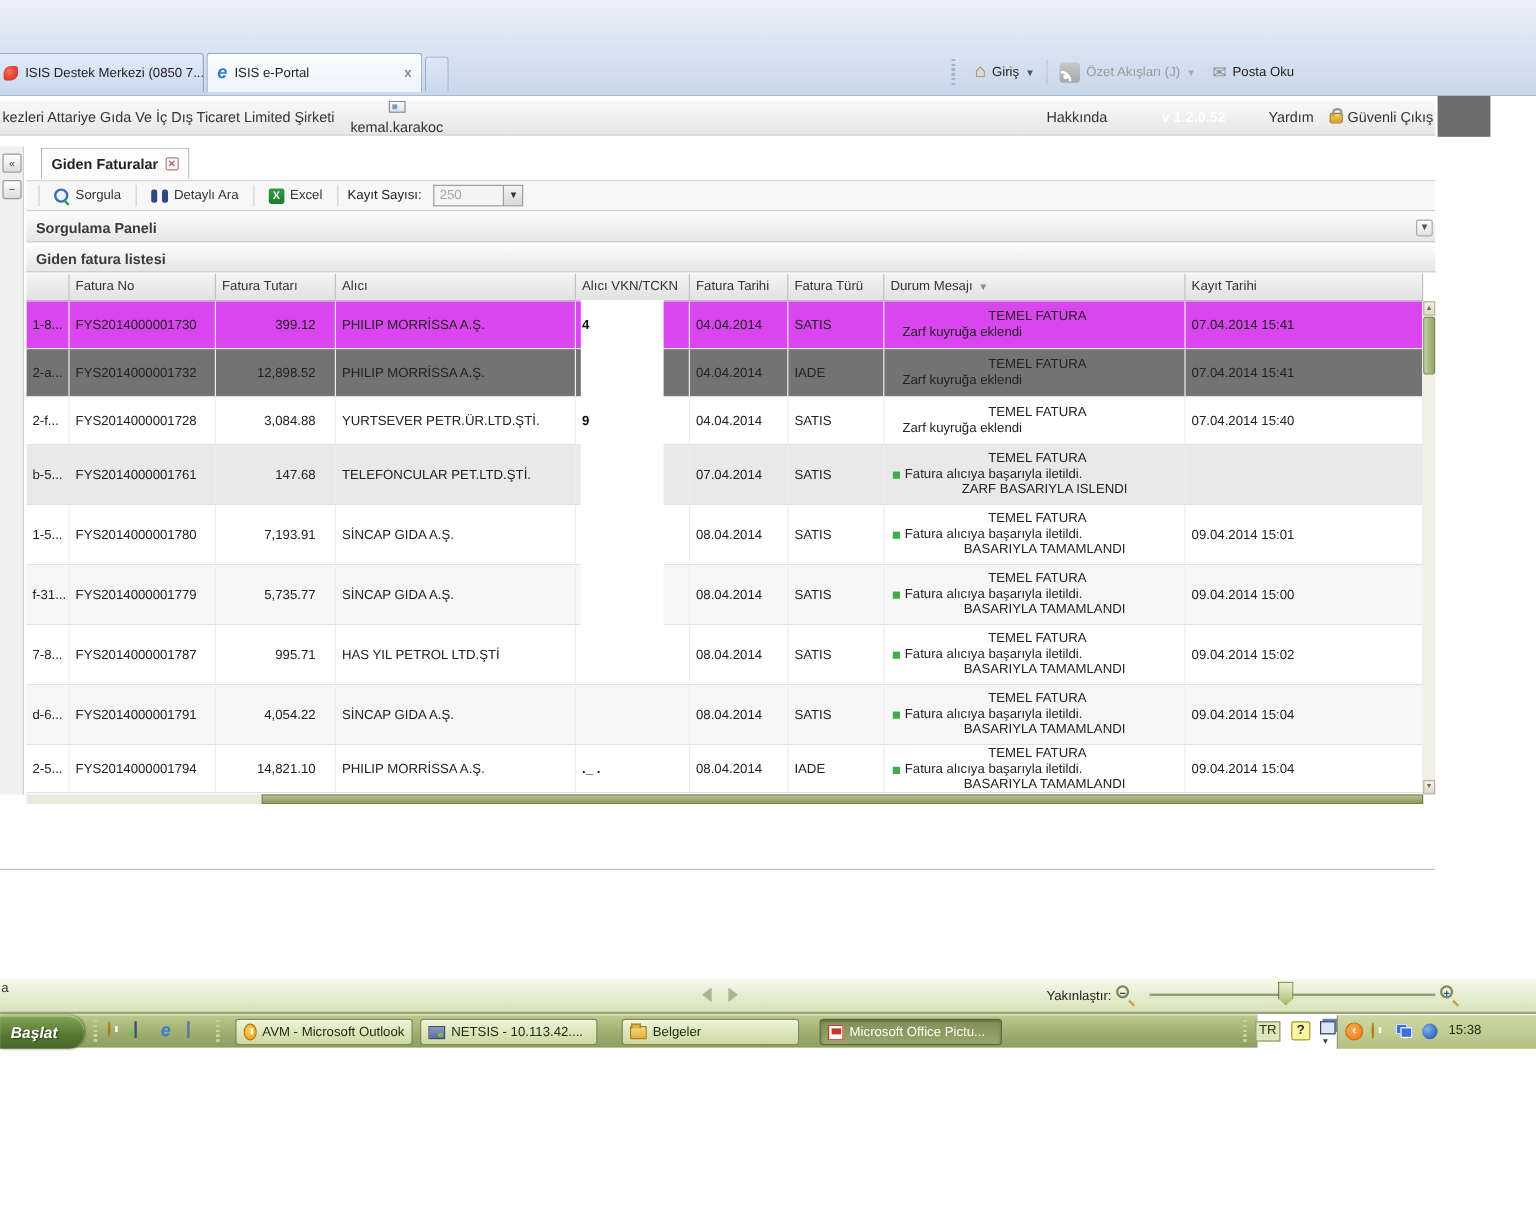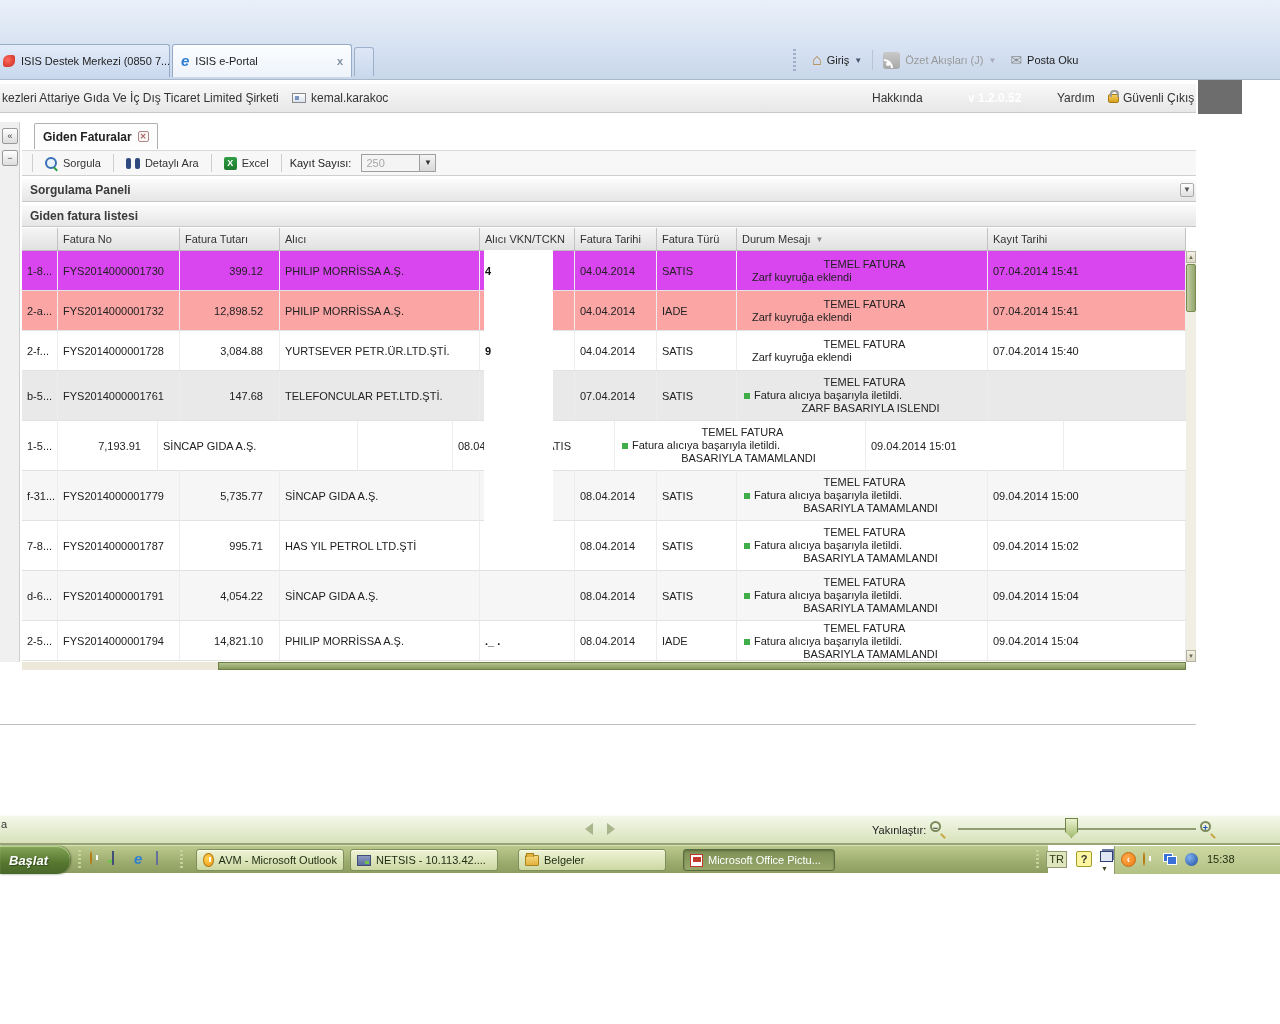--- a/index.html
+++ b/index.html
@@ -29,21 +29,21 @@
   .rss-icon { width:17px; height:17px; border-radius:3px; background:linear-gradient(#c9c9c9,#a8a8a8); position:relative; overflow:hidden; }
   .rss-icon i { position:absolute; left:3px; bottom:3px; width:4px; height:4px; background:#fff; border-radius:50%; }
   .rss-icon b { position:absolute; left:1px; bottom:1px; width:9px; height:9px; border:2px solid #fff; border-left:none; border-bottom:none; border-radius:0 100% 0 0; }
   .mail-icon { font-size:14px; color:#8b8b8b; }
   .cmd-sep { width:1px; height:20px; background:#b9c5d6; }
 
   
   #pheader { left:0; top:84px; width:1196px; height:29px; background:linear-gradient(#f8f8f8,#e7e7e7);
     border-bottom:1px solid #c9c9c9; display:flex; align-items:center; font-size:12px; color:#333; overflow:hidden; }
   #company { position:absolute; left:2px; }
-  #useri { position:absolute; left:292px; display:flex; align-items:center; gap:5px; }
+  #useri { position:absolute; left:292px; display:flex; align-items:center; gap:5px;flex-direction:column; }
   .vcard-icon { width:14px; height:10px; border:1px solid #8a8a8a; background:linear-gradient(#fdfdfd,#d8e2ee); position:relative; }
   .vcard-icon::after { content:""; position:absolute; left:2px; top:2px; width:4px; height:4px; background:#7a96c0; }
   #hd-about { position:absolute; left:872px; }
   #hd-version { position:absolute; left:968px; color:#ffffff; font-weight:bold; text-shadow:0 0 1px #eee; }
   #hd-help { position:absolute; left:1057px; }
   #hd-logout { position:absolute; left:1108px; display:flex; align-items:flex-start; gap:4px; white-space:nowrap; }
   .lock-icon { width:11px; height:9px; background:linear-gradient(#f5cf5a,#d8a022); border:1px solid #a87b14; border-radius:2px; position:relative; margin-top:3px; }
   .lock-icon::before { content:""; position:absolute; left:1px; top:-5px; width:5px; height:5px; border:2px solid #9a9a9a; border-bottom:none; border-radius:4px 4px 0 0; }
   #dark-block { left:1198px; top:80px; width:44px; height:34px; background:#6d6d6d; }
 
@@ -293,21 +293,21 @@
     <div class="cell c-status status" style="padding-top: 7px;">
       <div class="st-title">TEMEL FATURA</div>
       <div class="st-line indent">
 
         <span>Zarf kuyruğa eklendi</span>
       </div>
 
     </div>
     <div class="cell c-rec">07.04.2014 15:41</div>
   </div>
-      <div class="grow" style="height: 40px; background: #fca5a5;">
+      <div class="grow" style="height: 40px; background: #737373;">
     <div class="cell c-ettn">2-a...</div>
     <div class="cell c-no">FYS2014000001732</div>
     <div class="cell c-amount">12,898.52</div>
     <div class="cell c-buyer">PHILIP MORRİSSA A.Ş.</div>
     <div class="cell c-vkn">
           <span></span>
         </div>
     <div class="cell c-date">04.04.2014</div>
     <div class="cell c-type">IADE</div>
     <div class="cell c-status status" style="padding-top: 7px;">
@@ -354,20 +354,21 @@
       <div class="st-title">TEMEL FATURA</div>
       <div class="st-line">
         <span class="ok-sq"></span>
         <span>Fatura alıcıya başarıyla iletildi.</span>
       </div>
       <div class="st-sub">ZARF BASARIYLA ISLENDI</div>
     </div>
   </div>
       <div class="grow" style="height: 50px; background: rgb(255, 255, 255);">
     <div class="cell c-ettn">1-5...</div>
+    <div class="cell c-no">FYS2014000001780</div>
     <div class="cell c-amount">7,193.91</div>
     <div class="cell c-buyer">SİNCAP GIDA A.Ş.</div>
     <div class="cell c-vkn">
           <span></span>
         </div>
     <div class="cell c-date">08.04.2014</div>
     <div class="cell c-type">SATIS</div>
     <div class="cell c-status status" style="padding-top: 5px;">
       <div class="st-title">TEMEL FATURA</div>
       <div class="st-line">

